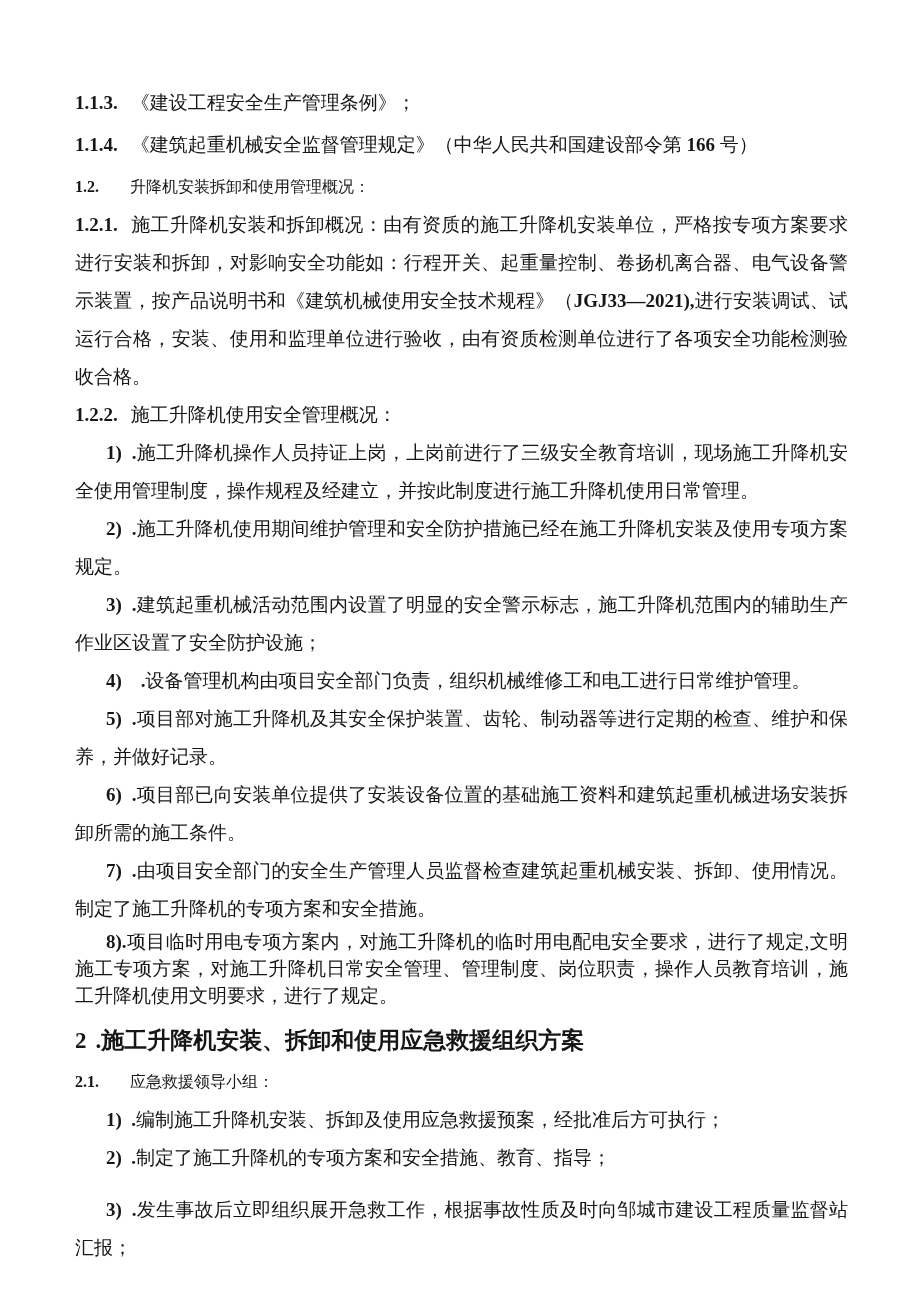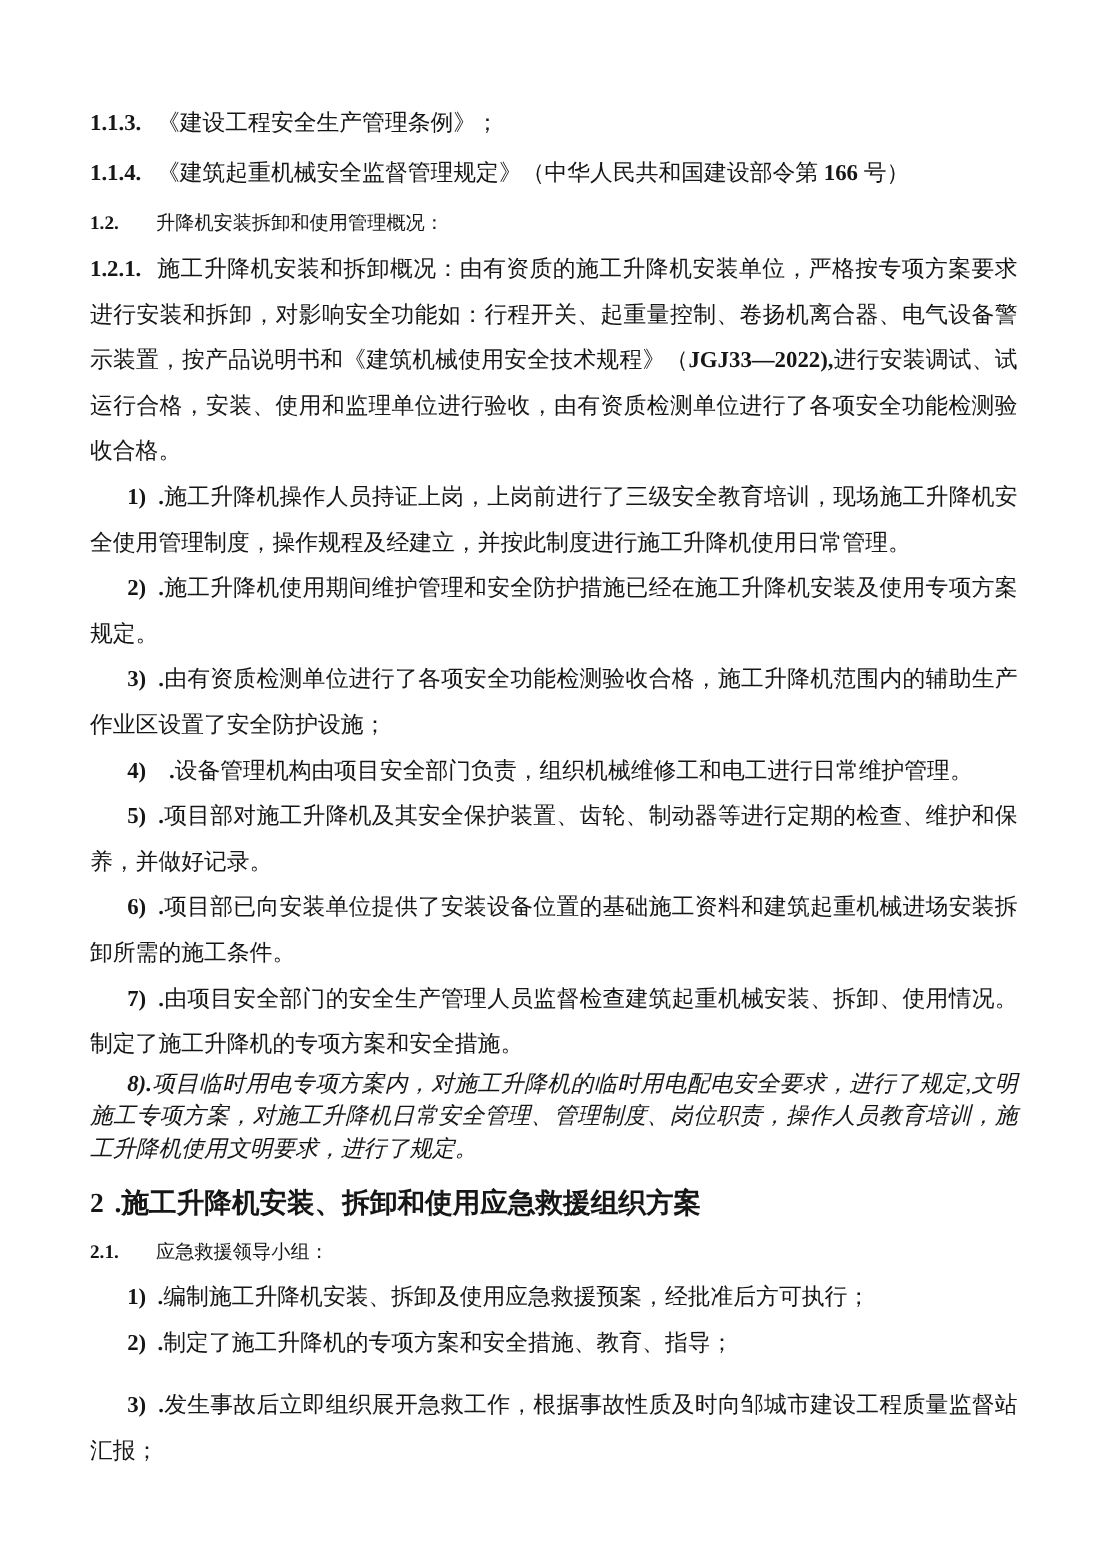--- a/index.html
+++ b/index.html
@@ -34,43 +34,44 @@
   .h1 {
     font-size: 23px;
     font-weight: 700;
     line-height: 38px;
     margin: 13px 0 3px 0;
     text-align: left;
   }
   .h1 > .num { margin-right: 9px; }
   
   .li { text-indent: 31px; }
-  .tight { line-height: 27px; font-style: italic; }
+  .tight { line-height: 27px; }
   .gap-sm { margin-bottom: 4px; }
   .mt { margin-top: 14px; }
 </style>
 </head>
 <body>
 
 <div class="page">
 
   <p class="para h3 gap-sm"><span class="num">1.1.3.</span><span>《建设工程安全生产管理条例》；</span></p>
 
   <p class="para h3 gap-sm"><span class="num">1.1.4.</span><span>《建筑起重机械安全监督管理规定》（中华人民共和国建设部令第 </span><span class="b">166</span><span> 号）</span></p>
 
   <p class="para h2"><span class="num">1.2.</span><span>升降机安装拆卸和使用管理概况：</span></p>
 
-  <p class="para h3"><span class="num">1.2.1.</span><span>施工升降机安装和拆卸概况：由有资质的施工升降机安装单位，严格按专项方案要求进行安装和拆卸，对影响安全功能如：行程开关、起重量控制、卷扬机离合器、电气设备警示装置，按产品说明书和《建筑机械使用安全技术规程》（</span><span class="b">JGJ33—2022),</span><span>进行安装调试、试运行合格，安装、使用和监理单位进行验收，由有资质检测单位进行了各项安全功能检测验收合格。</span></p>
+  <p class="para h3"><span class="num">1.2.1.</span><span>施工升降机安装和拆卸概况：由有资质的施工升降机安装单位，严格按专项方案要求进行安装和拆卸，对影响安全功能如：行程开关、起重量控制、卷扬机离合器、电气设备警示装置，按产品说明书和《建筑机械使用安全技术规程》（</span><span class="b">JGJ33—2021),</span><span>进行安装调试、试运行合格，安装、使用和监理单位进行验收，由有资质检测单位进行了各项安全功能检测验收合格。</span></p>
 
+  <p class="para h3"><span class="num">1.2.2.</span><span>施工升降机使用安全管理概况：</span></p>
 
   <p class="para li"><span class="num">1)  .</span><span>施工升降机操作人员持证上岗，上岗前进行了三级安全教育培训，现场施工升降机安全使用管理制度，操作规程及经建立，并按此制度进行施工升降机使用日常管理。</span></p>
 
   <p class="para li"><span class="num">2)  .</span><span>施工升降机使用期间维护管理和安全防护措施已经在施工升降机安装及使用专项方案规定。</span></p>
 
-  <p class="para li"><span class="num">3)  .</span><span>由有资质检测单位进行了各项安全功能检测验收合格，施工升降机范围内的辅助生产作业区设置了安全防护设施；</span></p>
+  <p class="para li"><span class="num">3)  .</span><span>建筑起重机械活动范围内设置了明显的安全警示标志，施工升降机范围内的辅助生产作业区设置了安全防护设施；</span></p>
 
   <p class="para li"><span class="num">4)    .</span><span>设备管理机构由项目安全部门负责，组织机械维修工和电工进行日常维护管理。</span></p>
 
   <p class="para li"><span class="num">5)  .</span><span>项目部对施工升降机及其安全保护装置、齿轮、制动器等进行定期的检查、维护和保养，并做好记录。</span></p>
 
   <p class="para li"><span class="num">6)  .</span><span>项目部已向安装单位提供了安装设备位置的基础施工资料和建筑起重机械进场安装拆卸所需的施工条件。</span></p>
 
   <p class="para li"><span class="num">7)  .</span><span>由项目安全部门的安全生产管理人员监督检查建筑起重机械安装、拆卸、使用情况。制定了施工升降机的专项方案和安全措施。</span></p>
 
   <p class="para li tight"><span class="num">8).</span><span>项目临时用电专项方案内，对施工升降机的临时用电配电安全要求，进行了规定,文明施工专项方案，对施工升降机日常安全管理、管理制度、岗位职责，操作人员教育培训，施工升降机使用文明要求，进行了规定。</span></p>

